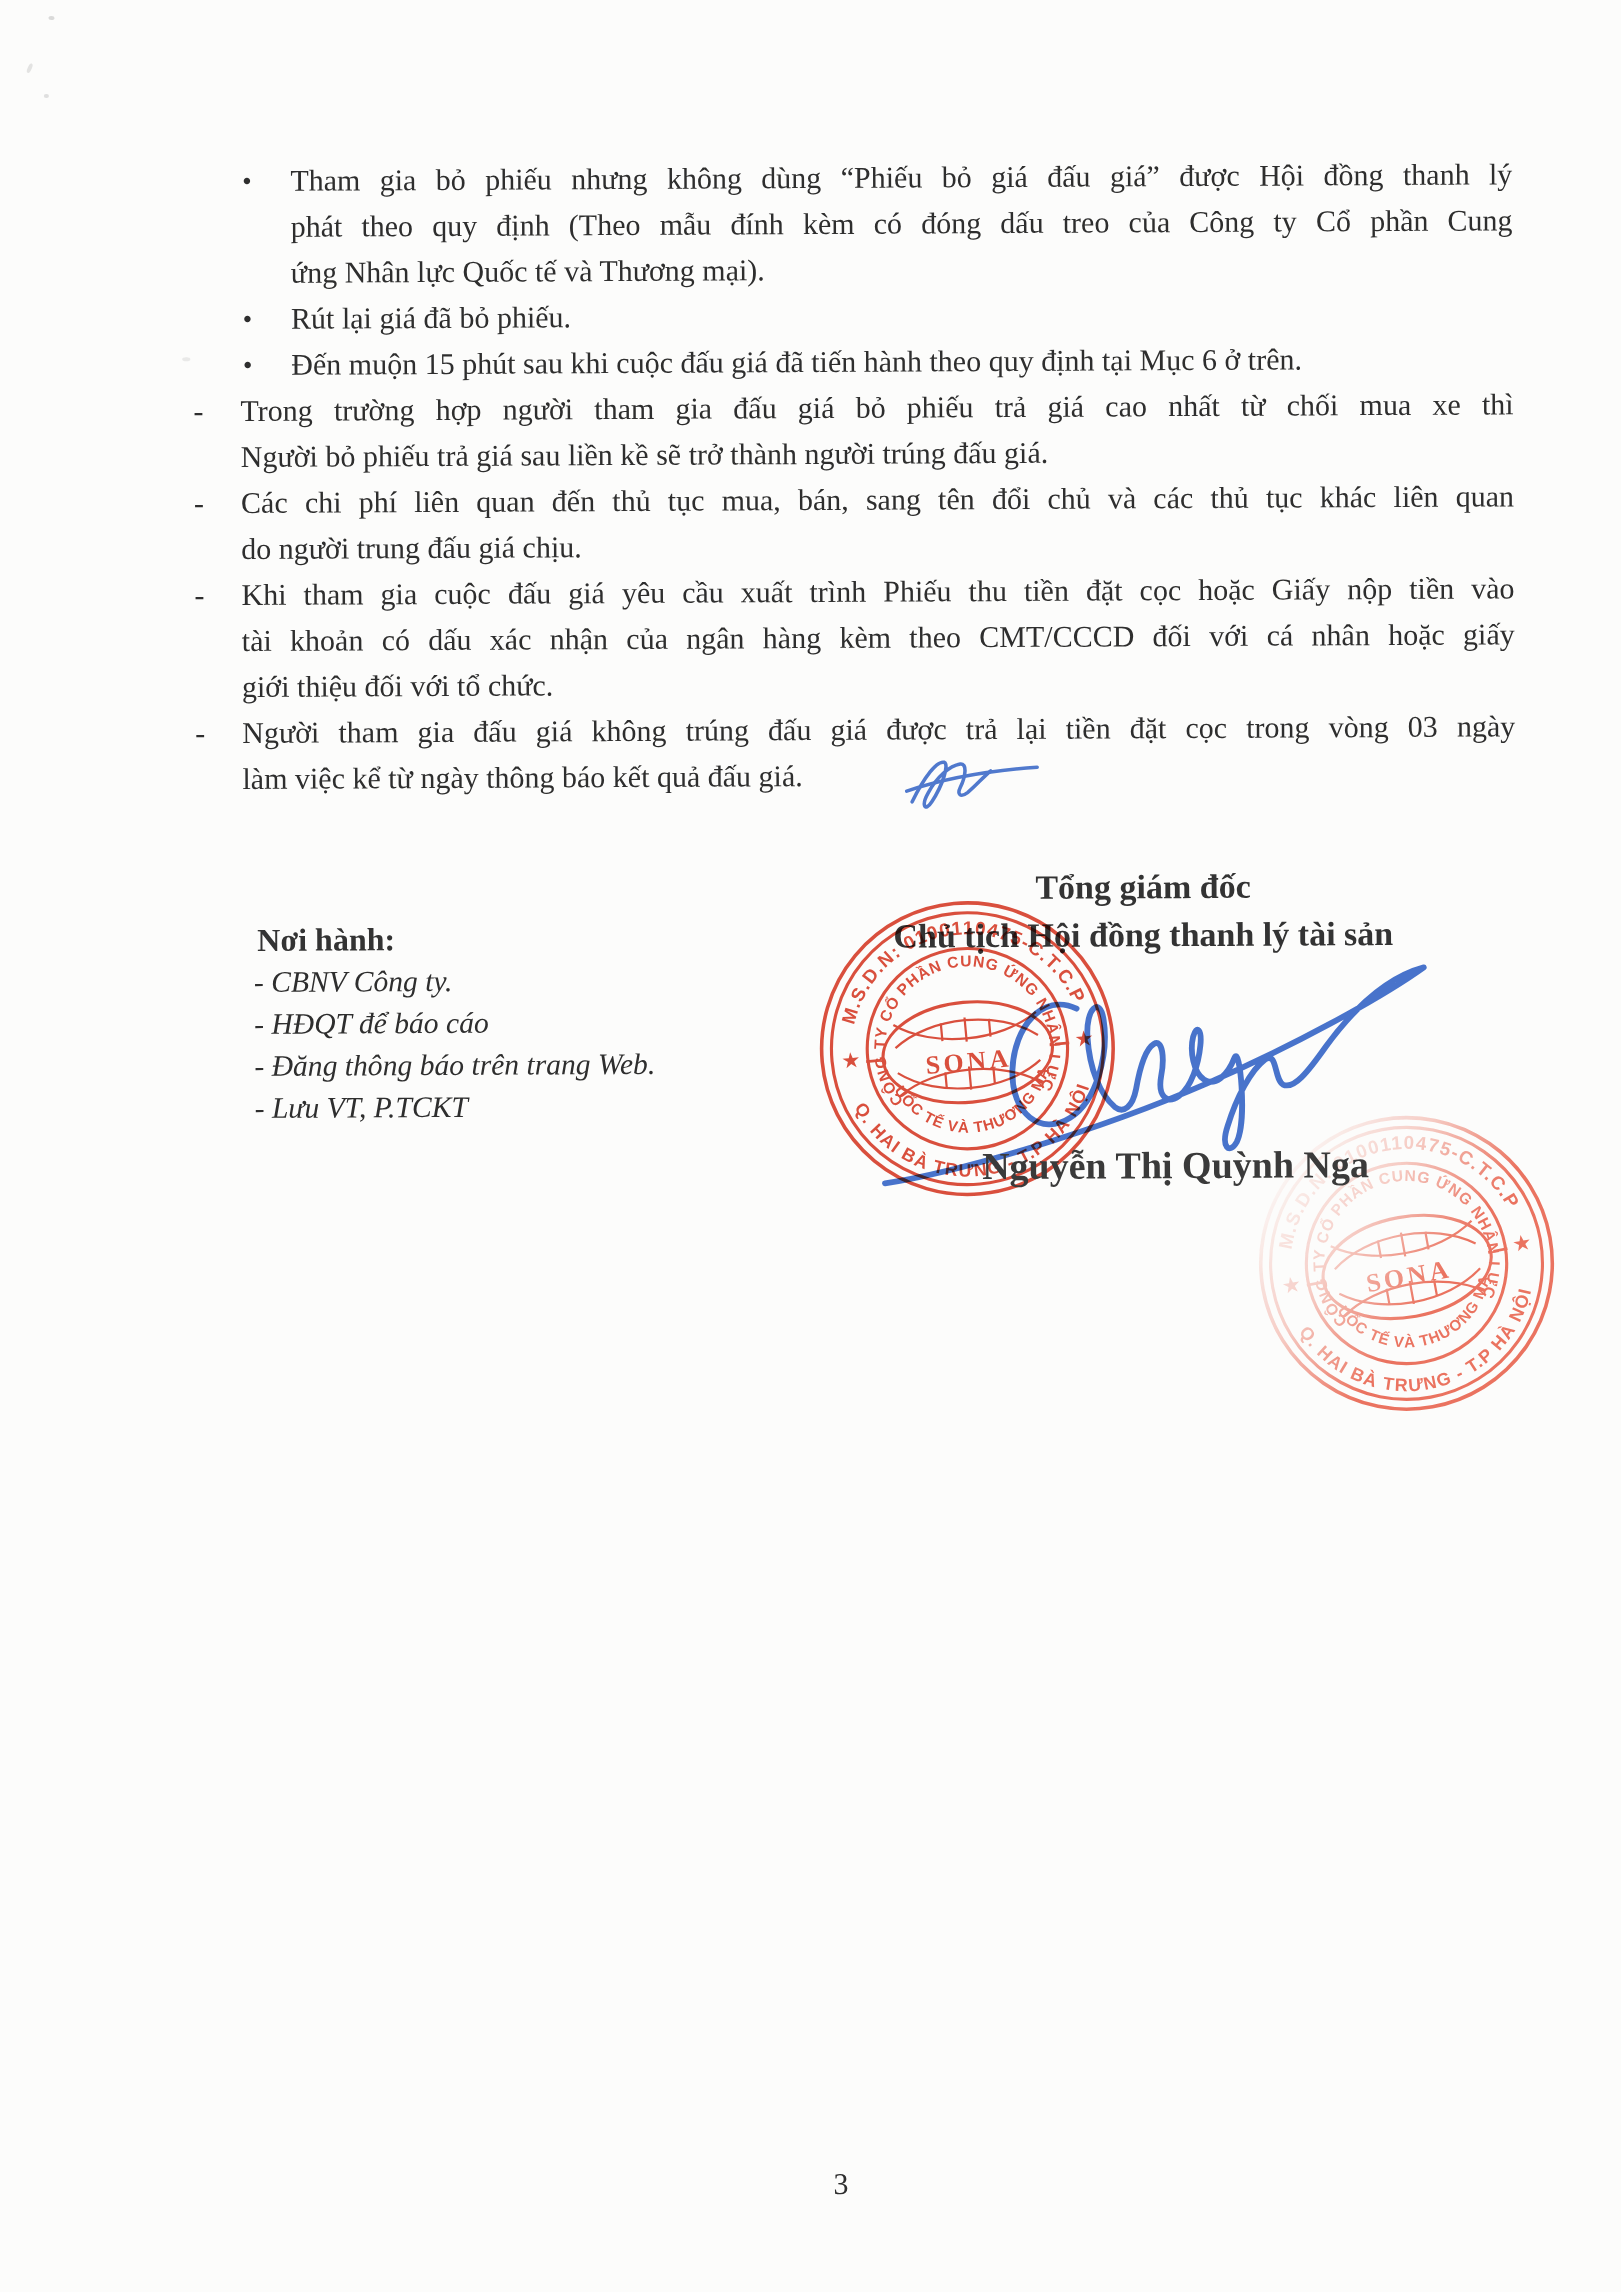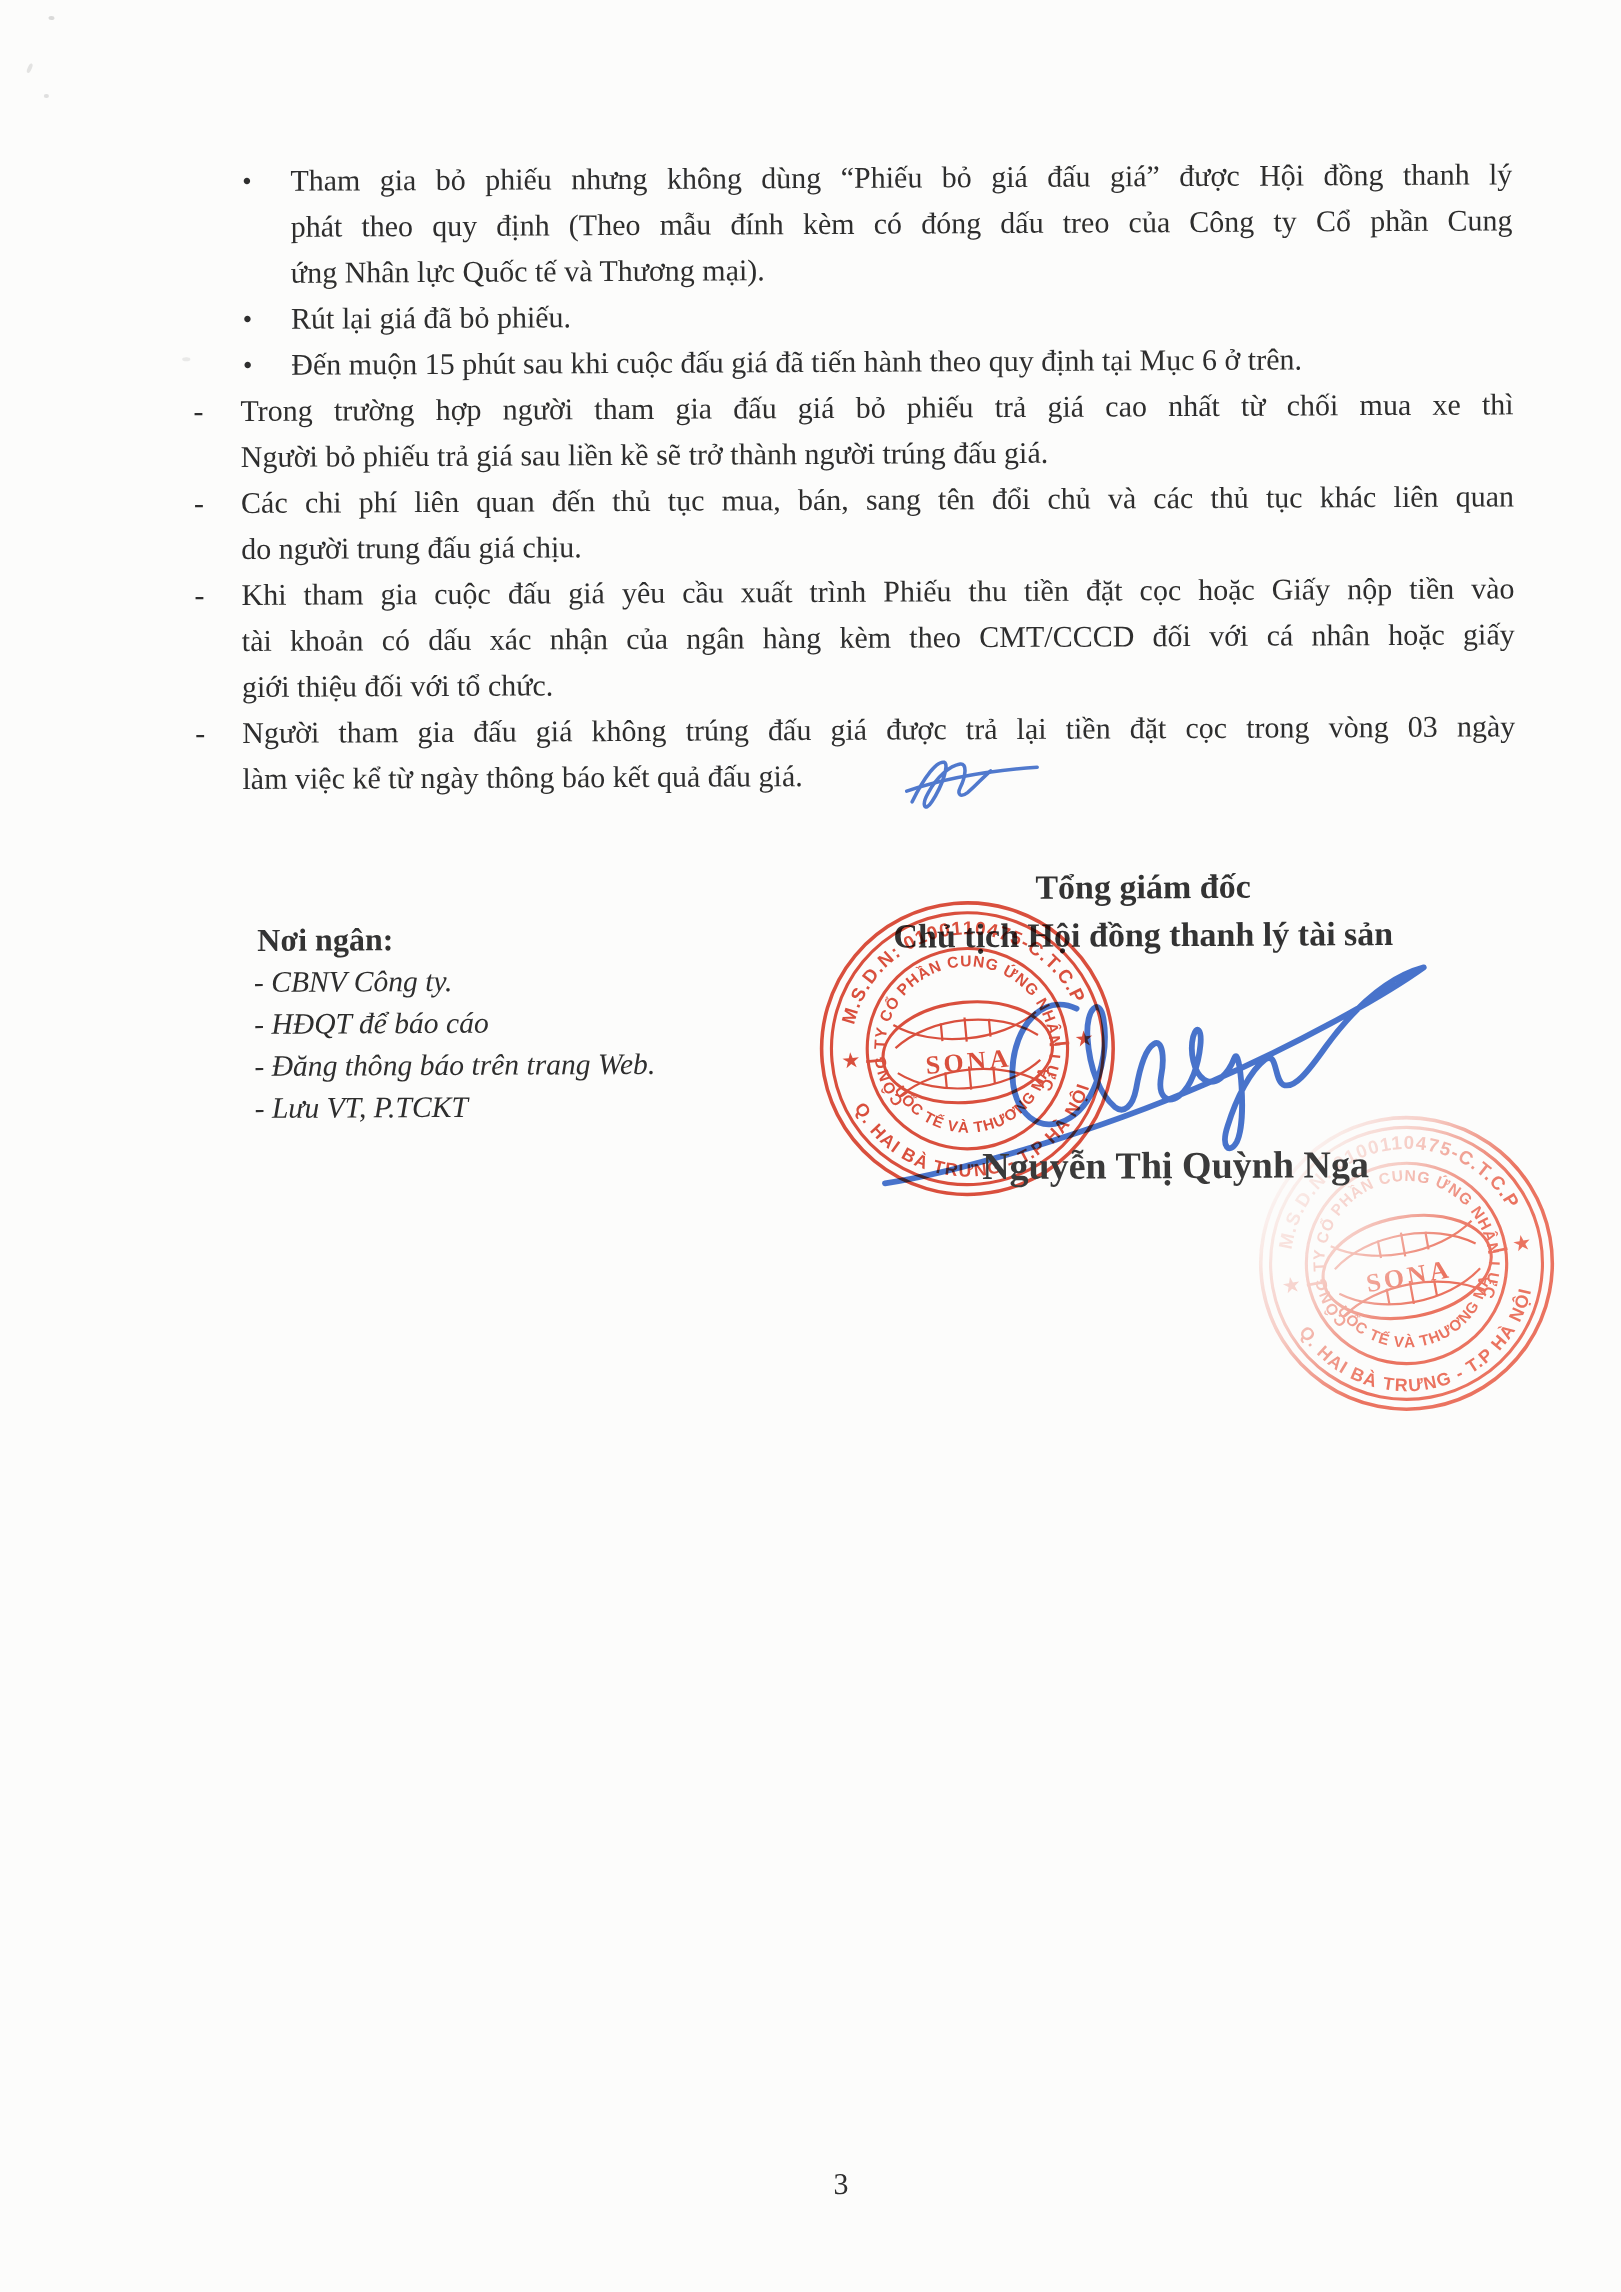--- a/index.html
+++ b/index.html
@@ -191,21 +191,21 @@
       <path d="M 1012,884 C 1048,872 1096,862 1158,858"></path>
     </g>
   </svg>
 
   <div class="titles">
     <div>Tổng giám đốc</div>
     <div>Chủ tịch Hội đồng thanh lý tài sản</div>
   </div>
 
   <div class="recipients">
-    <div class="heading">Nơi ngân:</div>
+    <div class="heading">Nơi hành:</div>
     <div class="items">
       <div>- CBNV Công ty.</div>
       <div>- HĐQT để báo cáo</div>
       <div>- Đăng thông báo trên trang Web.</div>
       <div>- Lưu VT, P.TCKT</div>
     </div>
   </div>
 
   <div id="stamp-main" class="stamp">
     <svg viewBox="-175 -175 350 350" xmlns="http://www.w3.org/2000/svg">

